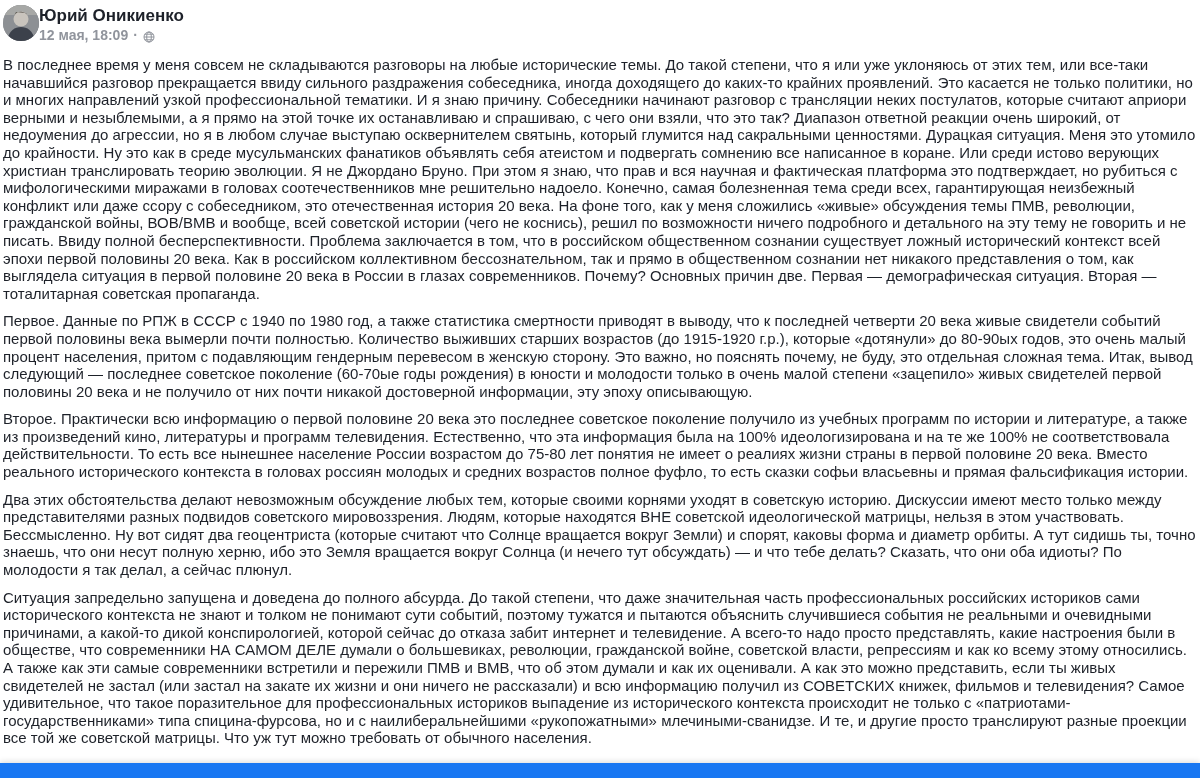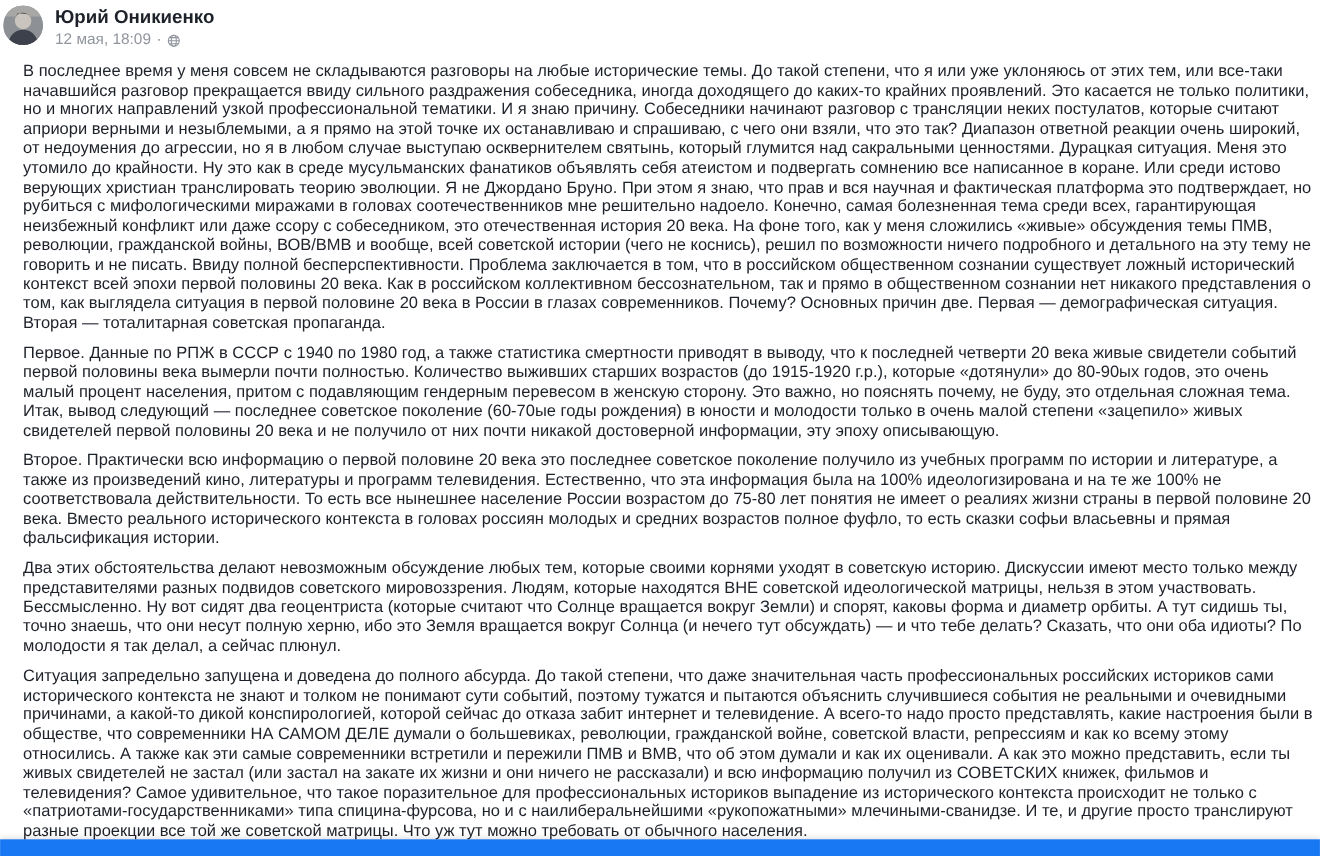--- a/index.html
+++ b/index.html
@@ -23,47 +23,47 @@
     width: 36px;
     height: 36px;
     border-radius: 50%;
     overflow: hidden;
     flex: none;
     background: linear-gradient(150deg, #b8b8b6 0%, #8d9094 45%, #4c5056 100%);
     cursor: pointer;
     position: relative;
   }
   .avatar svg { position: absolute; left: 0; top: 0; }
-  .header-text { margin-left: 11px; }
+  .header-text { }
   .author-name {
     font-size: 17px;
     font-weight: bold;
     line-height: 21px;
     color: #1d2129;
     cursor: pointer;
   }
   .meta-row {
     display: flex;
     align-items: center;
     font-size: 14px;
     color: #90949c;
     line-height: 17px;
     margin-top: 1px;
+    font-weight: bold;
   }
   .meta-row .sep { margin: 0 5px 0 5px; }
   .globe { display: inline-block; width: 12px; height: 12px; }
 
   
   .post-text {
     padding: 3px 3px 0 3px;
     font-size: 15px;
     line-height: 17.6px;
     color: #1d2129;
     text-align: left;
-    margin-left: 18px;
   }
   .post-text p { margin: 0 0 10px 0; }
 
   
   .login-banner {
     position: fixed;
     left: 0;
     right: 0;
     bottom: -29px;               
     background: #ffffff;

